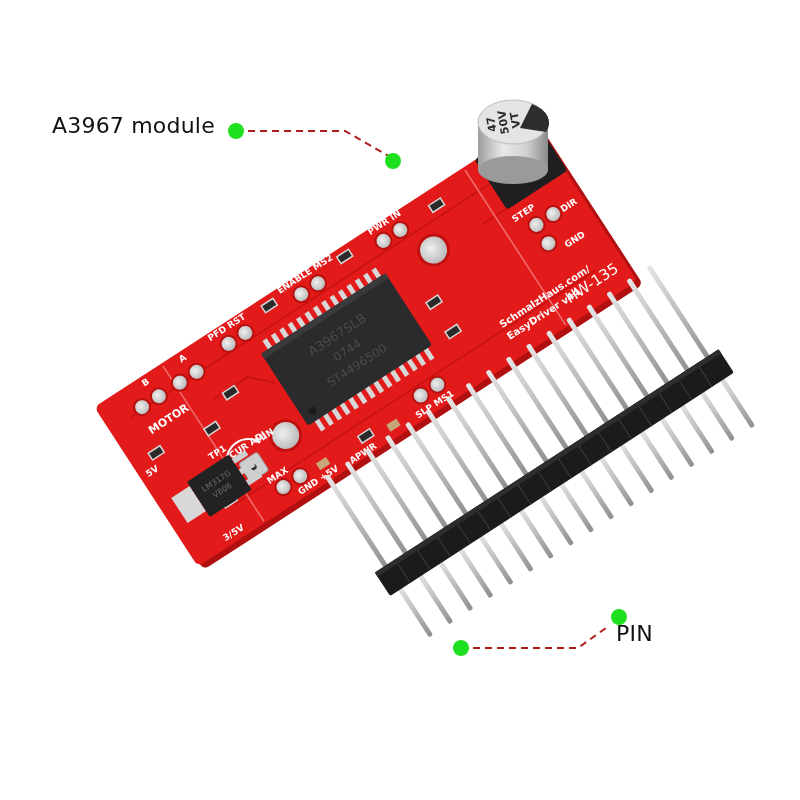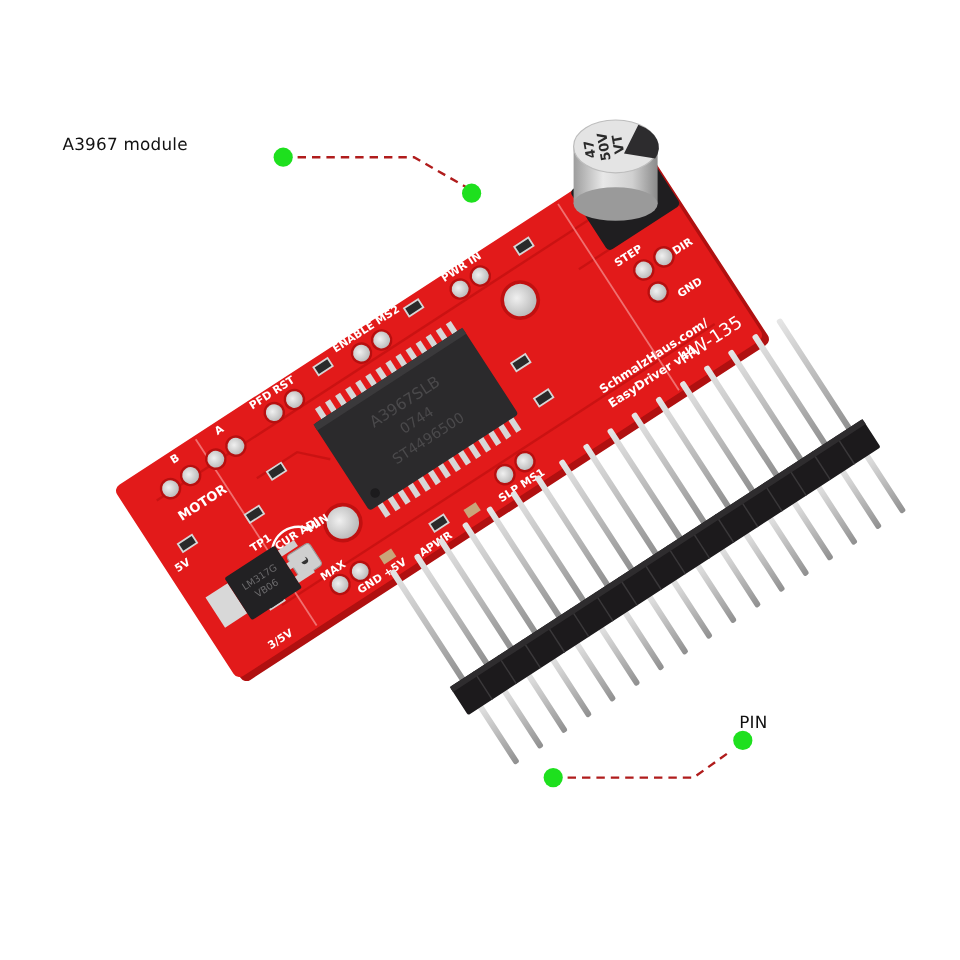--- a/index.html
+++ b/index.html
@@ -1,20 +1,20 @@
 <!DOCTYPE html>
 <html><head>
   <meta charset="utf-8">
   <style>
     html, body { margin: 0; padding: 0; background: #ffffff; }
     body { width: 800px; height: 800px; position: relative; overflow: hidden; font-family: "DejaVu Sans", sans-serif; }
     .stage { position: absolute; left: 0; top: 0; width: 800px; height: 800px; }
-    .annot-label { position: absolute; color: #111; font-family: "DejaVu Sans", sans-serif; font-size: 14px; letter-spacing: 0.2px; }
+    .annot-label { position: absolute; color: #111; font-family: "DejaVu Sans", sans-serif; font-size: 22px; letter-spacing: 0.2px; }
     #label-module { left: 52px; top: 113px; }
-    #label-pin { left: 616px; top: 595px; }
+    #label-pin { left: 616px; top: 621px; }
     svg text { font-family: "DejaVu Sans", sans-serif; }
   </style>
 </head>
 <body>
 
 <div class="stage">
   <svg width="800" height="800" viewBox="0 0 800 800" xmlns="http://www.w3.org/2000/svg">
     <defs>
       <linearGradient id="capGrad" x1="0" y1="0" x2="1" y2="0">
         <stop offset="0" stop-color="#9d9d9d"></stop>

